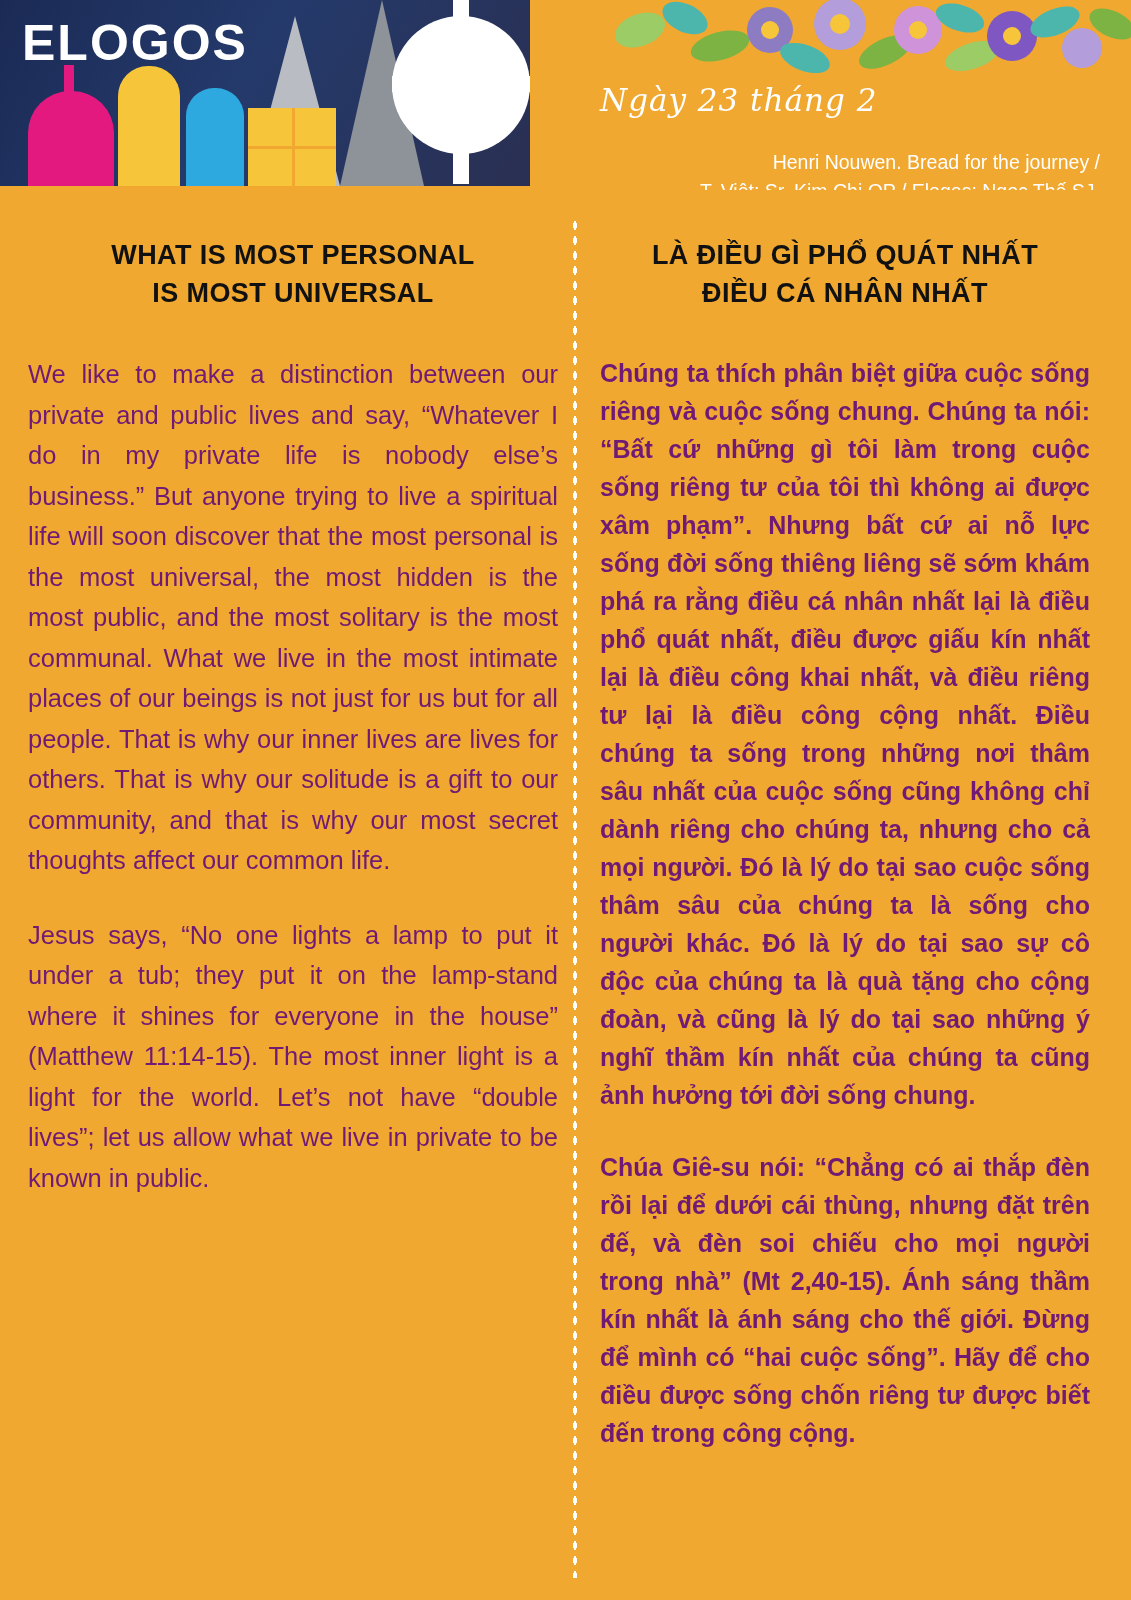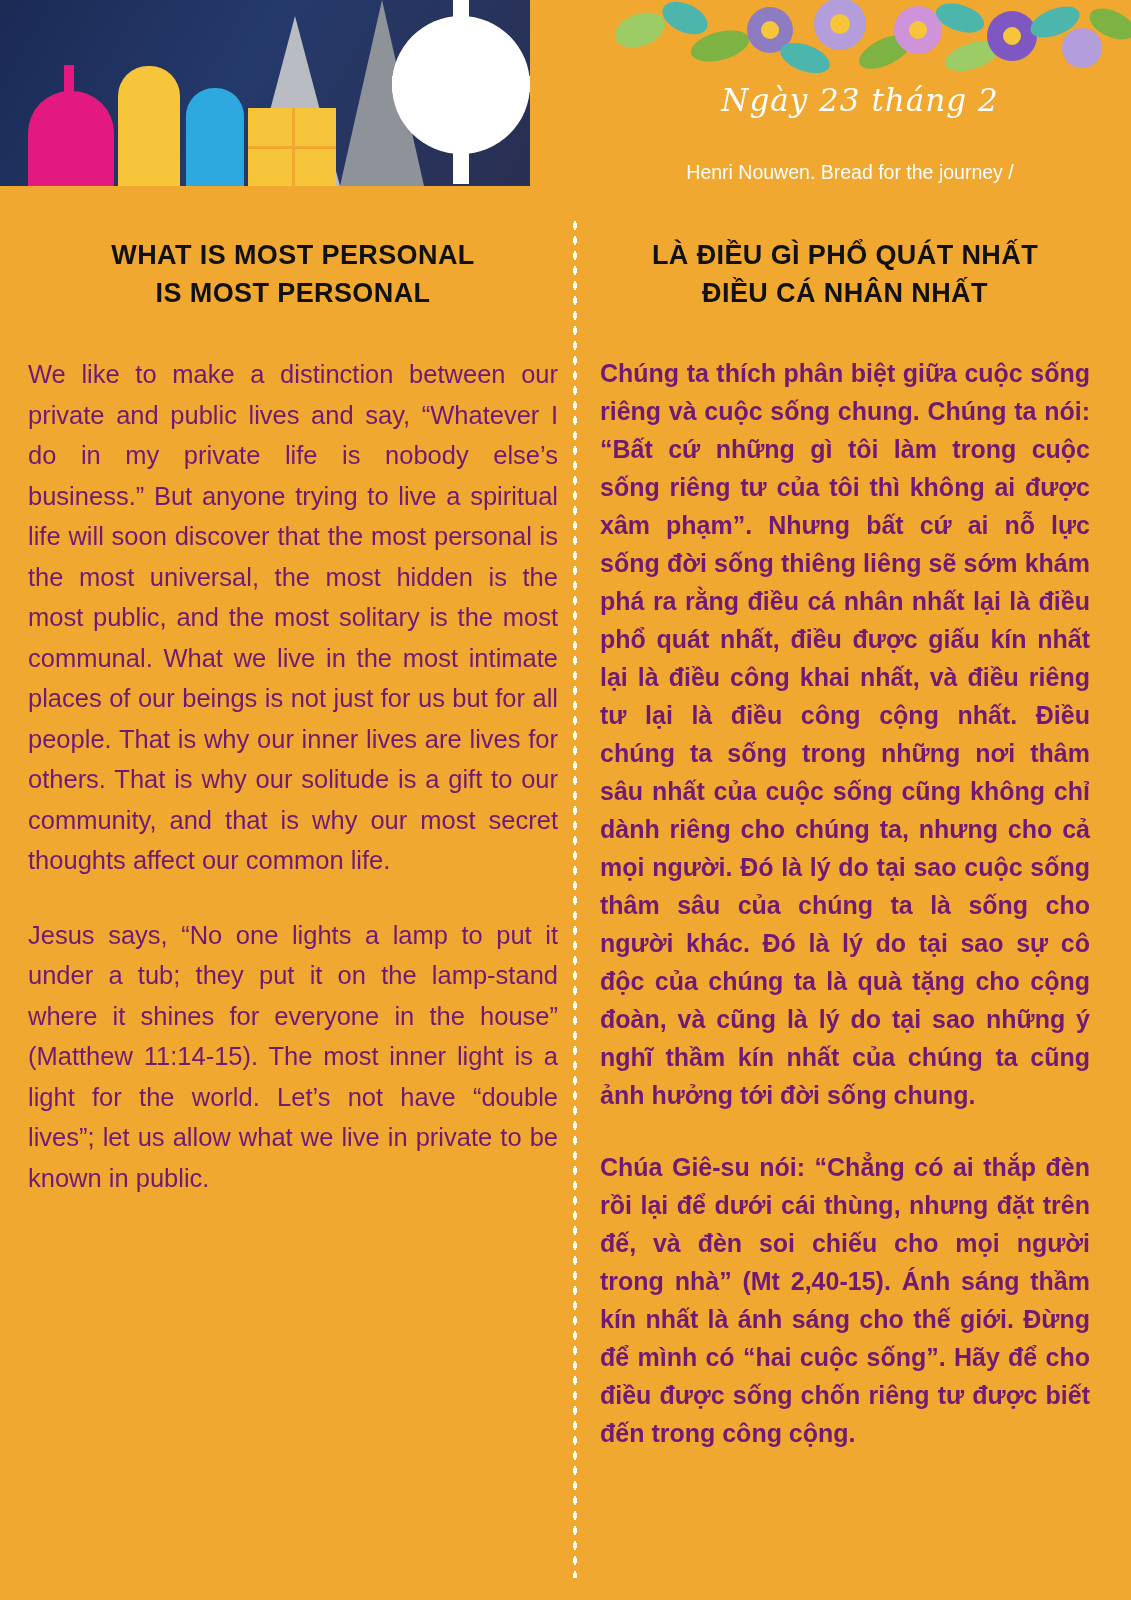--- a/index.html
+++ b/index.html
@@ -117,32 +117,31 @@
     left: 600px; top: 0;
     width: 531px; height: 86px;
     overflow: hidden;
   }
 
   
   .date-title {
     position: absolute;
     left: 600px; top: 82px;
     width: 520px;
-    text-align: center;
     color: #ffffff;
     font-family: "DejaVu Serif", serif;
     font-style: italic;
     font-size: 31px;
     letter-spacing: 1px;
   }
   .credits {
     position: absolute;
-    left: 600px; top: 158px;
+    left: 600px; top: 148px;
     width: 500px;
-    text-align: center;
+    text-align: right;
     color: #ffffff;
     font-size: 19.5px;
     line-height: 29px;
   }
 
   
   .columns {
     position: absolute;
     top: 196px; left: 0;
     width: 1117px;
@@ -190,20 +189,21 @@
     background-size: 6px 15px;
     background-repeat: repeat-y;
   }
 </style>
 </head>
 <body>
 
 <div class="header">
 
   <div class="logo-panel">
+    <div class="logo-word">ELOGOS</div>
 
     <div class="sky sk-pink"></div>
     <div class="sky sk-yellow"></div>
     <div class="sky sk-blue"></div>
     <div class="sky sk-grey1"></div>
     <div class="sky sk-yellowbox">
       <div class="vline"></div>
         <div class="hline"></div>
     </div>
     <div class="sky sk-grey2"></div>
@@ -245,21 +245,21 @@
   </div>
 </div>
 
 <div class="divider"></div>
 
 <div class="columns">
 
   <div class="col col-left">
     <h1 class="col-title">
       <span class="line">WHAT IS MOST PERSONAL</span>
-      <span class="line">IS MOST PERSONAL</span>
+      <span class="line">IS MOST UNIVERSAL</span>
     </h1>
     <div class="body-text">
       <p>We like to make a distinction between our private and public lives and say, “Whatever I do in my private life is nobody else’s business.” But anyone trying to live a spiritual life will soon discover that the most personal is the most universal, the most hidden is the most public, and the most solitary is the most communal. What we live in the most intimate places of our beings is not just for us but for all people. That is why our inner lives are lives for others. That is why our solitude is a gift to  our community, and that is why our most secret thoughts affect  our common life.</p>
       <p>Jesus says, “No one lights a lamp to put it under a tub; they put it on the lamp-stand where it shines for everyone in the house” (Matthew 11:14-15). The most inner light is a light for the world. Let’s not have “double lives”; let us allow what we live in private to be known in public.</p>
     </div>
   </div>
 
   <div class="col col-right">
     <h1 class="col-title">
       <span class="line">LÀ ĐIỀU GÌ PHỔ QUÁT NHẤT</span>

